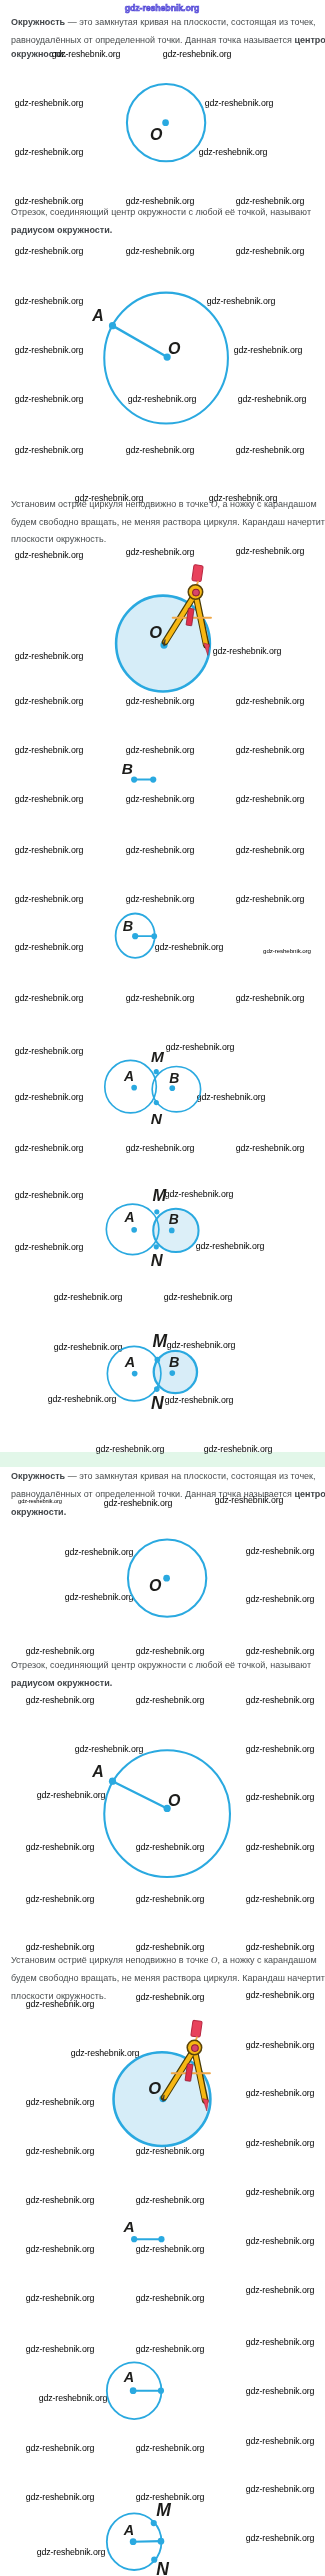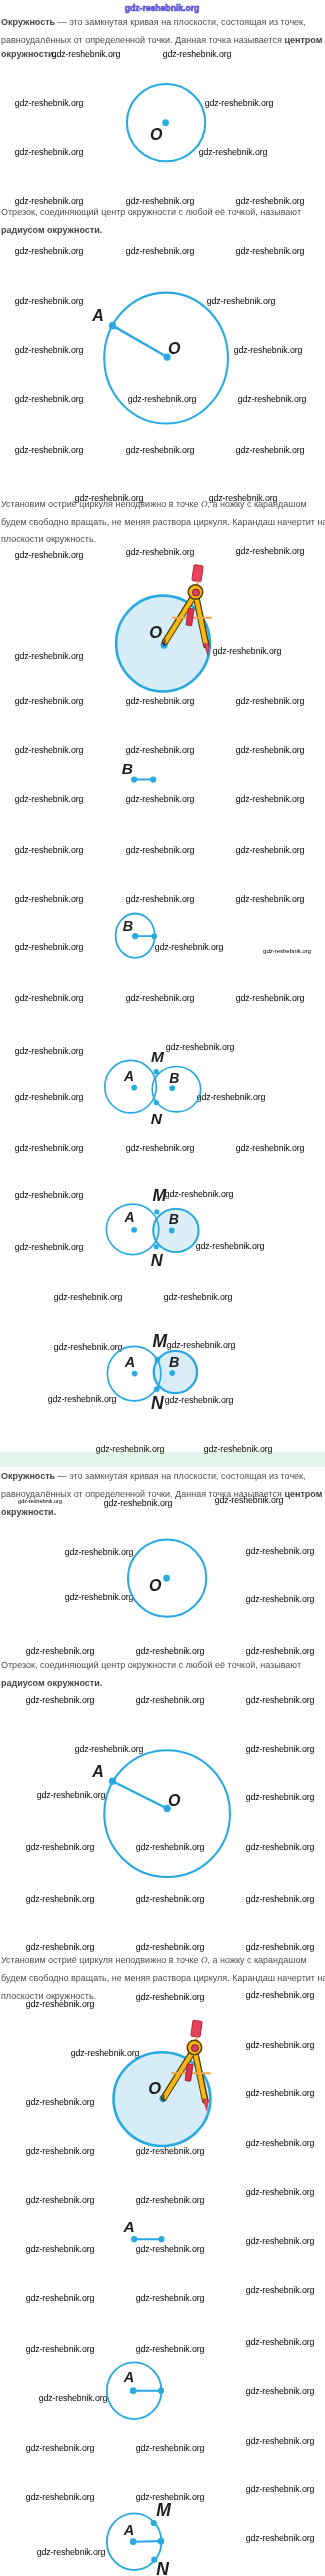--- a/index.html
+++ b/index.html
@@ -5,21 +5,21 @@
   html,body{margin:0;padding:0;background:#ffffff;}
   #canvas{
     position:relative;
     width:326px;height:2790px;
     background:#ffffff;
     overflow:hidden;
     font-family:"Liberation Sans",sans-serif;
   }
   .band{position:absolute;left:0;width:326px;}
   .pline{
-    position:absolute;left:1px;
+    position:absolute;left:11px;
     font-size:9px;line-height:12.4px;
     color:#4a4e50;white-space:nowrap;
     letter-spacing:0;
   }
   .pline .b{font-weight:700;color:#42464a;}
   .pline .i{font-style:italic;font-family:"Liberation Serif",serif;}
   .wm{
     position:absolute;
     color:#000;
     white-space:nowrap;

